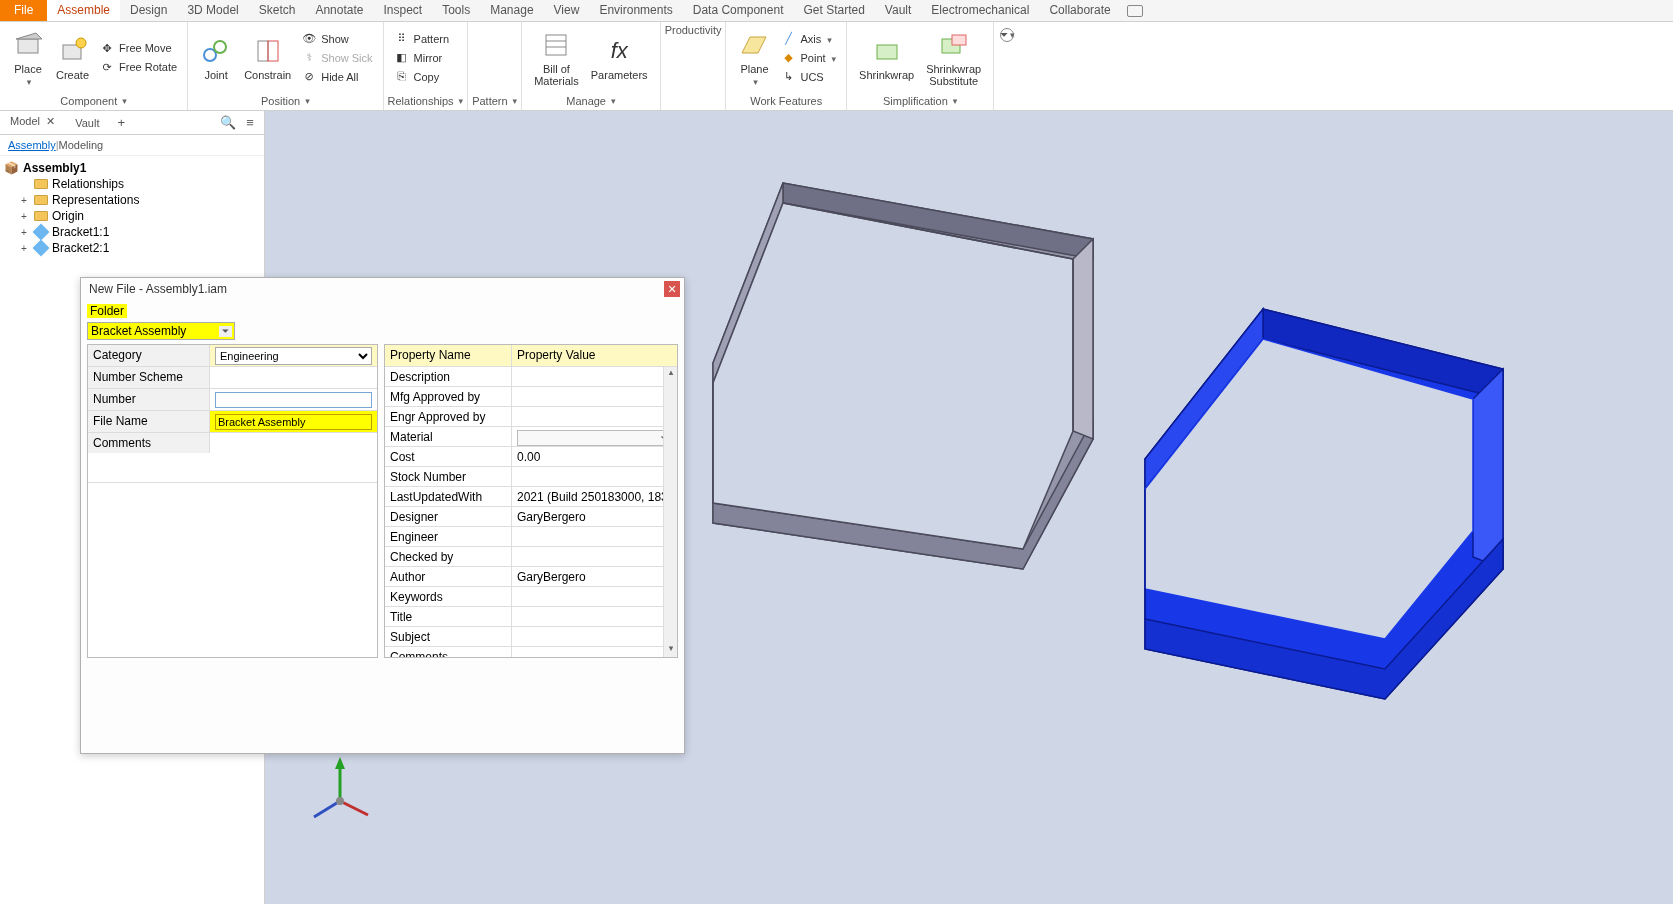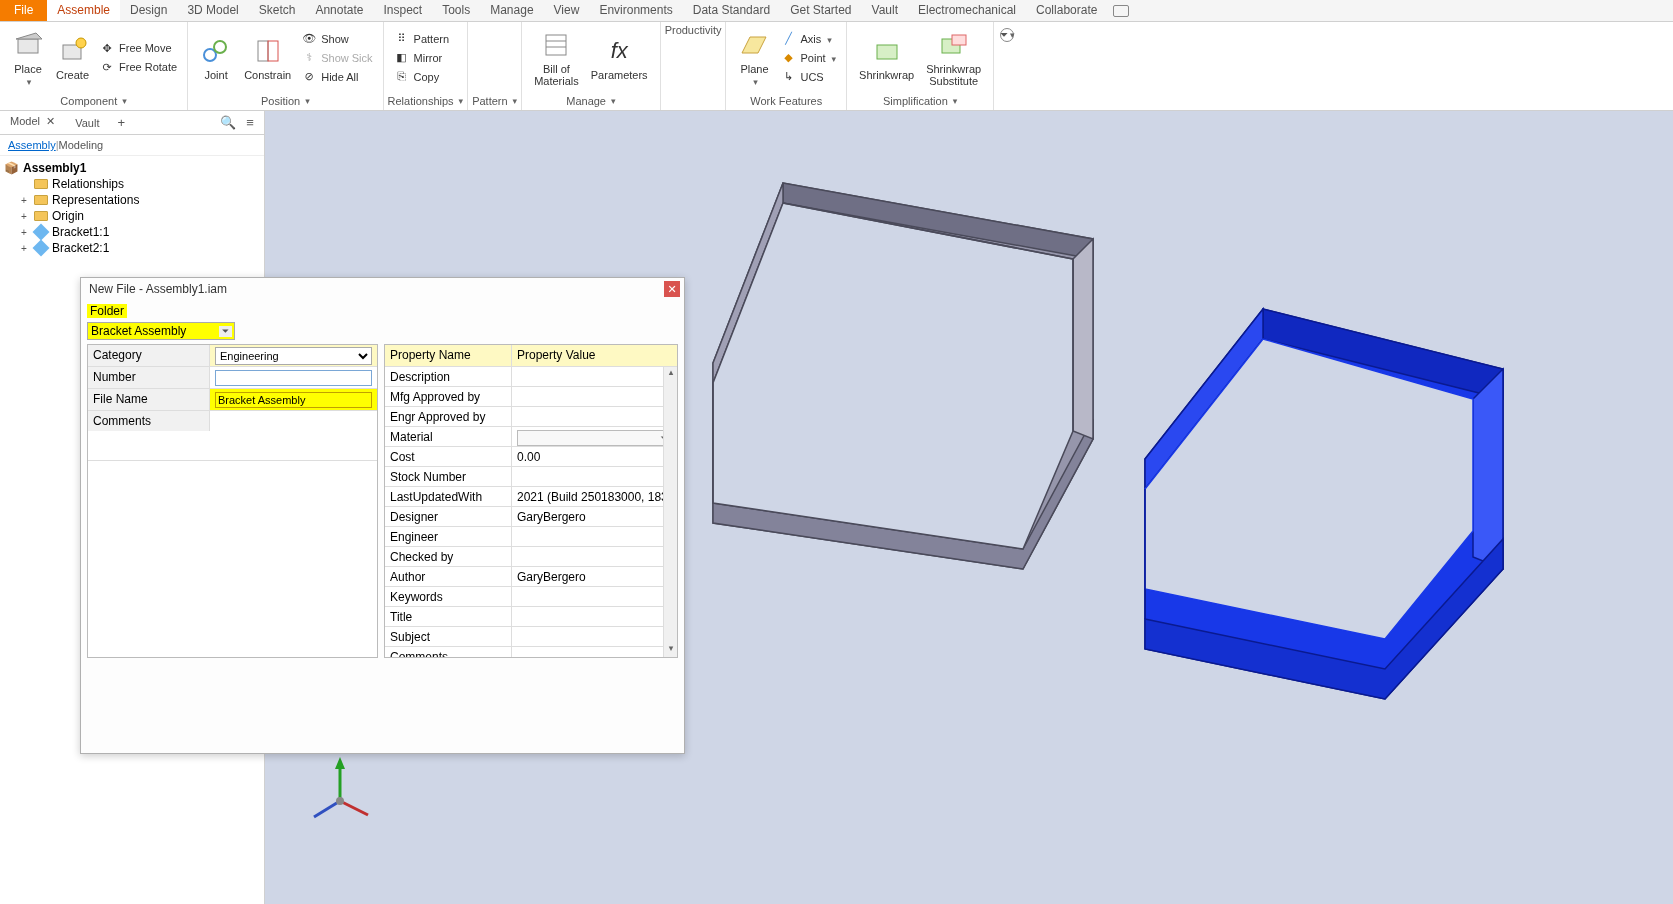--- a/index.html
+++ b/index.html
@@ -93,21 +93,21 @@
   <div class="tab-item active">Assemble</div>
   <div class="tab-item">Design</div>
   <div class="tab-item">3D Model</div>
   <div class="tab-item">Sketch</div>
   <div class="tab-item">Annotate</div>
   <div class="tab-item">Inspect</div>
   <div class="tab-item">Tools</div>
   <div class="tab-item">Manage</div>
   <div class="tab-item">View</div>
   <div class="tab-item">Environments</div>
-  <div class="tab-item">Data Standard</div>
+  <div class="tab-item">Data Component</div>
   <div class="tab-item">Get Started</div>
   <div class="tab-item">Vault</div>
   <div class="tab-item">Electromechanical</div>
   <div class="tab-item">Collaborate</div>
   <div class="open-doc-icon"></div>
 </div>
 
 <div class="ribbon">
 
   <div class="ribbon-group">
@@ -397,20 +397,24 @@
     <div class="grids">
 
       <div class="left-grid">
         <div class="grow header">
           <div class="gcell lbl">Category</div>
           <div class="gcell val noborder">
               <select><option>Engineering</option></select>
             </div>
         </div>
         <div class="grow">
+          <div class="gcell lbl">Number Scheme</div>
+          <div class="gcell val noborder"></div>
+        </div>
+        <div class="grow">
           <div class="gcell lbl">Number</div>
           <div class="gcell val noborder">
               <input type="text" style="">
             </div>
         </div>
         <div class="grow">
           <div class="gcell lbl">File Name</div>
           <div class="gcell val noborder hl">
               <input type="text" class="hl" style="background: rgb(255, 255, 0); border: 1px solid rgb(192, 160, 0);" value="Bracket Assembly">
             </div>

